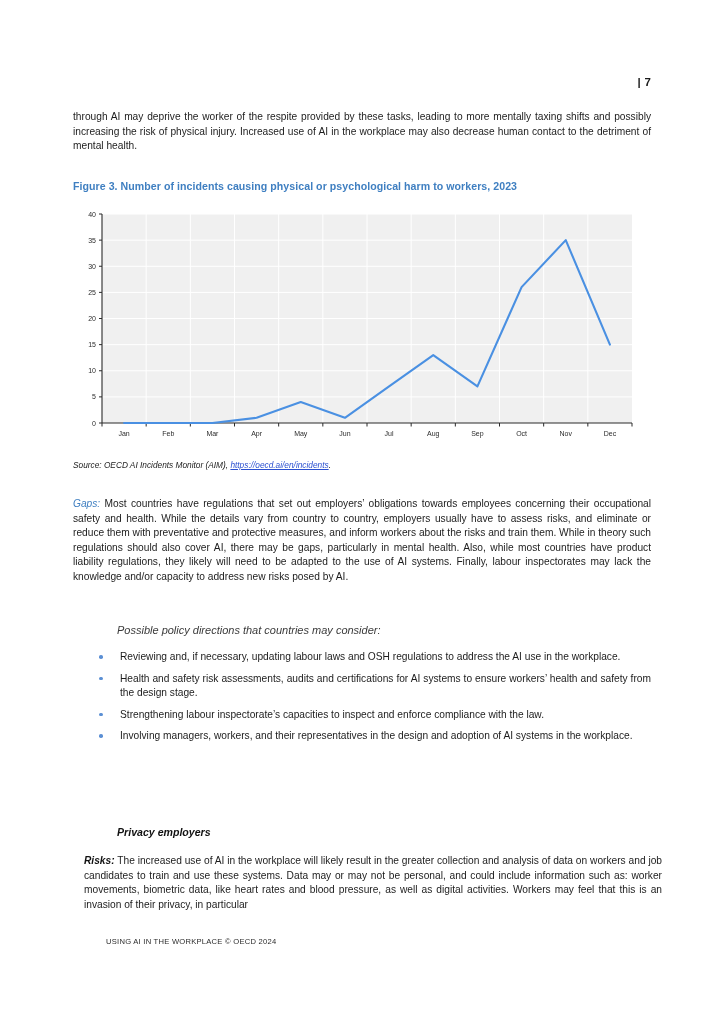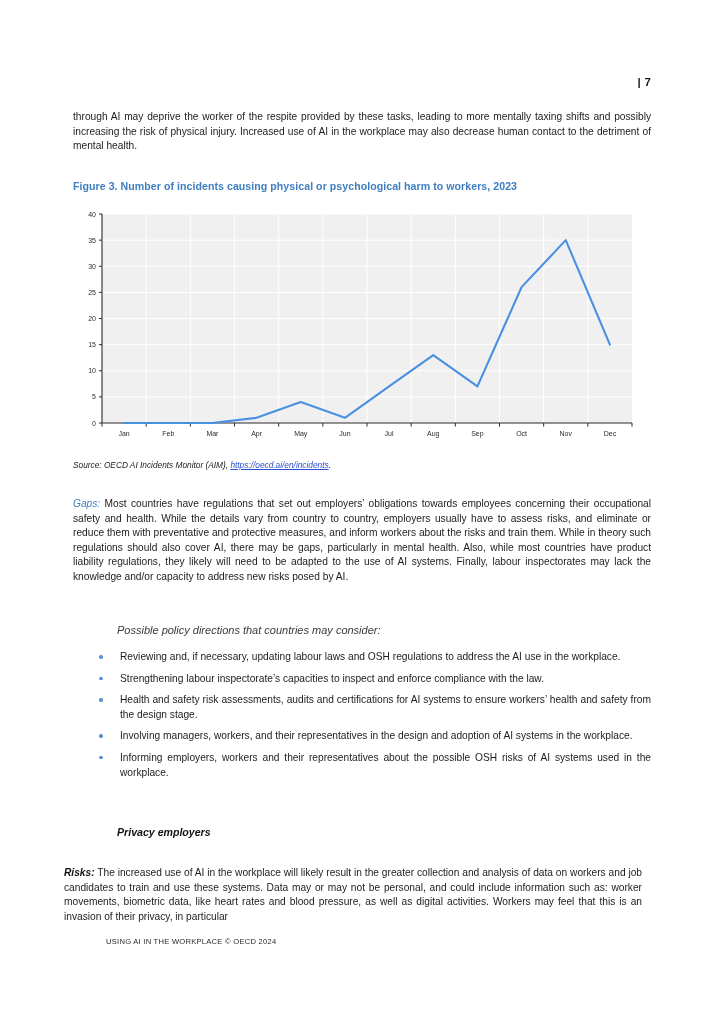--- a/index.html
+++ b/index.html
@@ -140,24 +140,23 @@
     position: absolute;
     left: 117px;
     top: 826px;
     font-size: 10.6px;
     font-weight: bold;
     font-style: italic;
     color: #111111;
   }
   .risks-block {
     position: absolute;
-    left: 64px;
+    left: 84px;
     top: 854px;
     width: 578px;
-    margin-top: 12px;
   }
   .risks-lead {
     font-style: italic;
     font-weight: bold;
     color: #111111;
   }
 
   
   .page-footer {
     position: absolute;
@@ -264,24 +263,23 @@
   </div>
 
   <div class="gaps-block">
     <p class="para"><span class="lead-italic">Gaps:</span><span> Most countries have regulations that set out employers’ obligations towards employees concerning their occupational safety and health. While the details vary from country to country, employers usually have to assess risks, and eliminate or reduce them with preventative and protective measures, and inform workers about the risks and train them. While in theory such regulations should also cover AI, there may be gaps, particularly in mental health. Also, while most countries have product liability regulations, they likely will need to be adapted to the use of AI systems. Finally, labour inspectorates may lack the knowledge and/or capacity to address new risks posed by AI.</span></p>
   </div>
 
   <div class="policy-heading">Possible policy directions that countries may consider:</div>
 
   <ul class="bullets" id="policy-bullets">
       <li><span class="dot"></span><span>Reviewing and, if necessary, updating labour laws and OSH regulations to address the AI use in the workplace.</span></li>
+      <li><span class="dot"></span><span>Health and safety risk assessments, audits and certifications for AI systems to ensure workers’ health and safety from the design stage.</span></li>
       <li><span class="dot"></span><span>Strengthening labour inspectorate’s capacities to inspect and enforce compliance with the law.</span></li>
-      <li><span class="dot"></span><span>Health and safety risk assessments, audits and certifications for AI systems to ensure workers’ health and safety from the design stage.</span></li>
       <li><span class="dot"></span><span>Involving managers, workers, and their representatives in the design and adoption of AI systems in the workplace.</span></li>
-      <li><span class="dot"></span><span>Informing employers, workers and their representatives about the possible OSH risks of AI systems used in the workplace.</span></li>
     </ul>
 
   <div class="sub-heading">Privacy employers</div>
 
   <div class="risks-block">
     <p class="para"><span class="risks-lead">Risks:</span><span> The increased use of AI in the workplace will likely result in the greater collection and analysis of data on workers and job candidates to train and use these systems. Data may or may not be personal, and could include information such as: worker movements, biometric data, like heart rates and blood pressure, as well as digital activities. Workers may feel that this is an invasion of their privacy, in particular</span></p>
   </div>
 
   <div class="page-footer">USING AI IN THE WORKPLACE © OECD 2024</div>
 

